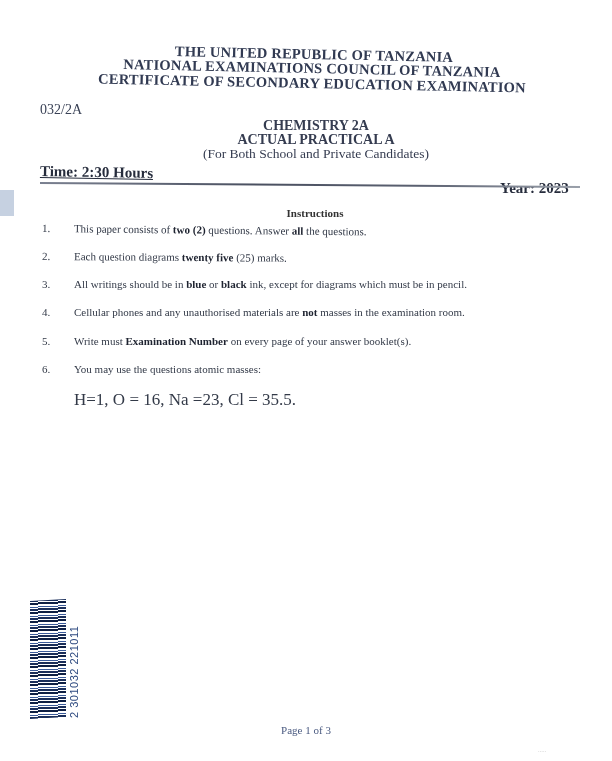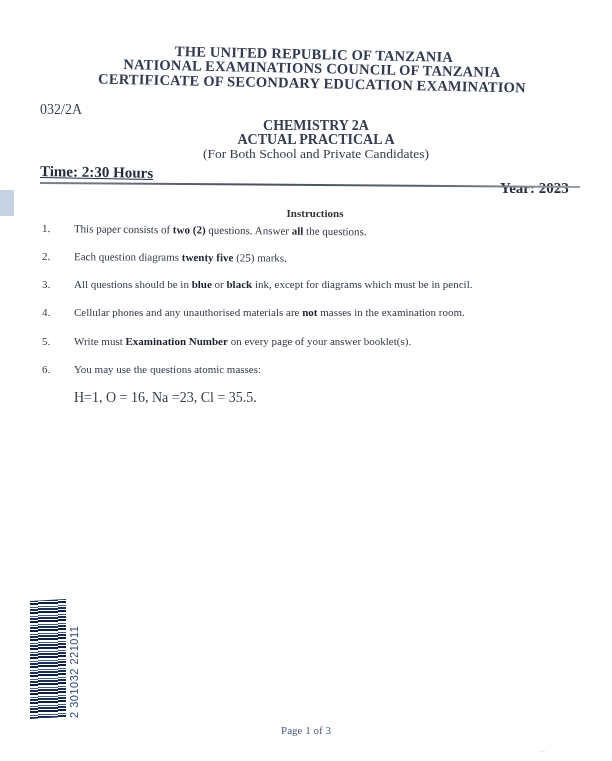--- a/index.html
+++ b/index.html
@@ -39,21 +39,21 @@
   .item { position: absolute; left: 42px; font-size: 11px; color: #333a48; white-space: nowrap; }
   .item .num { position: absolute; left: 0; top: 0; width: 20px; }
   .item .txt { position: absolute; left: 32px; top: 0; }
   .item b { color: #1e2330; font-family: Liberation Serif, serif; }
   #i1 { top: 222px; transform: rotate(0.6deg); }
   #i2 { top: 250px; transform: rotate(0.4deg); }
   #i3 { top: 278px; }
   #i4 { top: 306px; }
   #i5 { top: 335px; }
   #i6 { top: 363px; }
-  #masses { top: 390px; left: 74px; font-size: 14px; color: #333a48; }
+  #masses { top: 390px; left: 74px; font-size: 17px; color: #333a48; }
   #barcode {
     top: 600px; left: 30px; width: 36px; height: 118px;
     background: repeating-linear-gradient(0deg, #1a2e5a 0 2px, #ffffff 2px 3px, #3b5b9a 3px 4px, #ffffff 4px 6px, #0e1f44 6px 8px, #ffffff 8px 9px);
     transform: skewY(-3deg);
   }
   #barcode-text {
     top: 660px; left: 45px; font-family: "Liberation Sans", sans-serif; font-size: 11px; color: #2e4a80;
     transform: rotate(-90deg); transform-origin: left top; white-space: nowrap; letter-spacing: 0.5px;
     position: absolute;
   }
@@ -85,21 +85,21 @@
 <div class="item" id="i1">
   <span class="num">1.</span>
   <span class="txt"><span>This paper consists of </span><b>two (2)</b><span> questions. Answer </span><b>all</b><span> the questions.</span></span>
 </div>
 <div class="item" id="i2">
   <span class="num">2.</span>
   <span class="txt"><span>Each question diagrams </span><b>twenty five</b><span> (25) marks.</span></span>
 </div>
 <div class="item" id="i3">
   <span class="num">3.</span>
-  <span class="txt"><span>All questions should be in </span><b>blue</b><span> or </span><b>black</b><span> ink, except for diagrams which must be in pencil.</span></span>
+  <span class="txt"><span>All writings should be in </span><b>blue</b><span> or </span><b>black</b><span> ink, except for diagrams which must be in pencil.</span></span>
 </div>
 <div class="item" id="i4">
   <span class="num">4.</span>
   <span class="txt"><span>Cellular phones and any unauthorised materials are </span><b>not</b><span> masses in the examination room.</span></span>
 </div>
 <div class="item" id="i5">
   <span class="num">5.</span>
   <span class="txt"><span>Write must </span><b>Examination Number</b><span> on every page of your answer booklet(s).</span></span>
 </div>
 <div class="item" id="i6">

